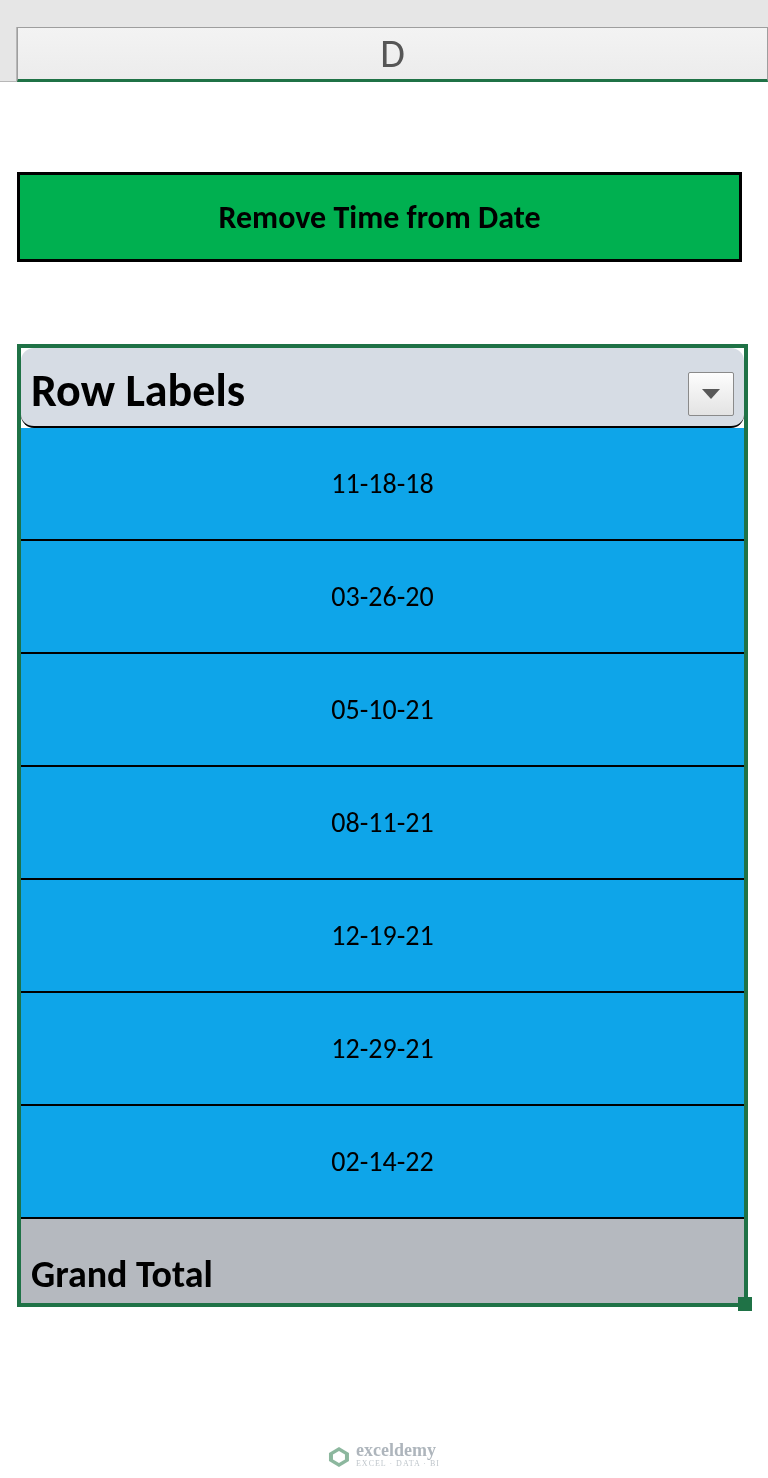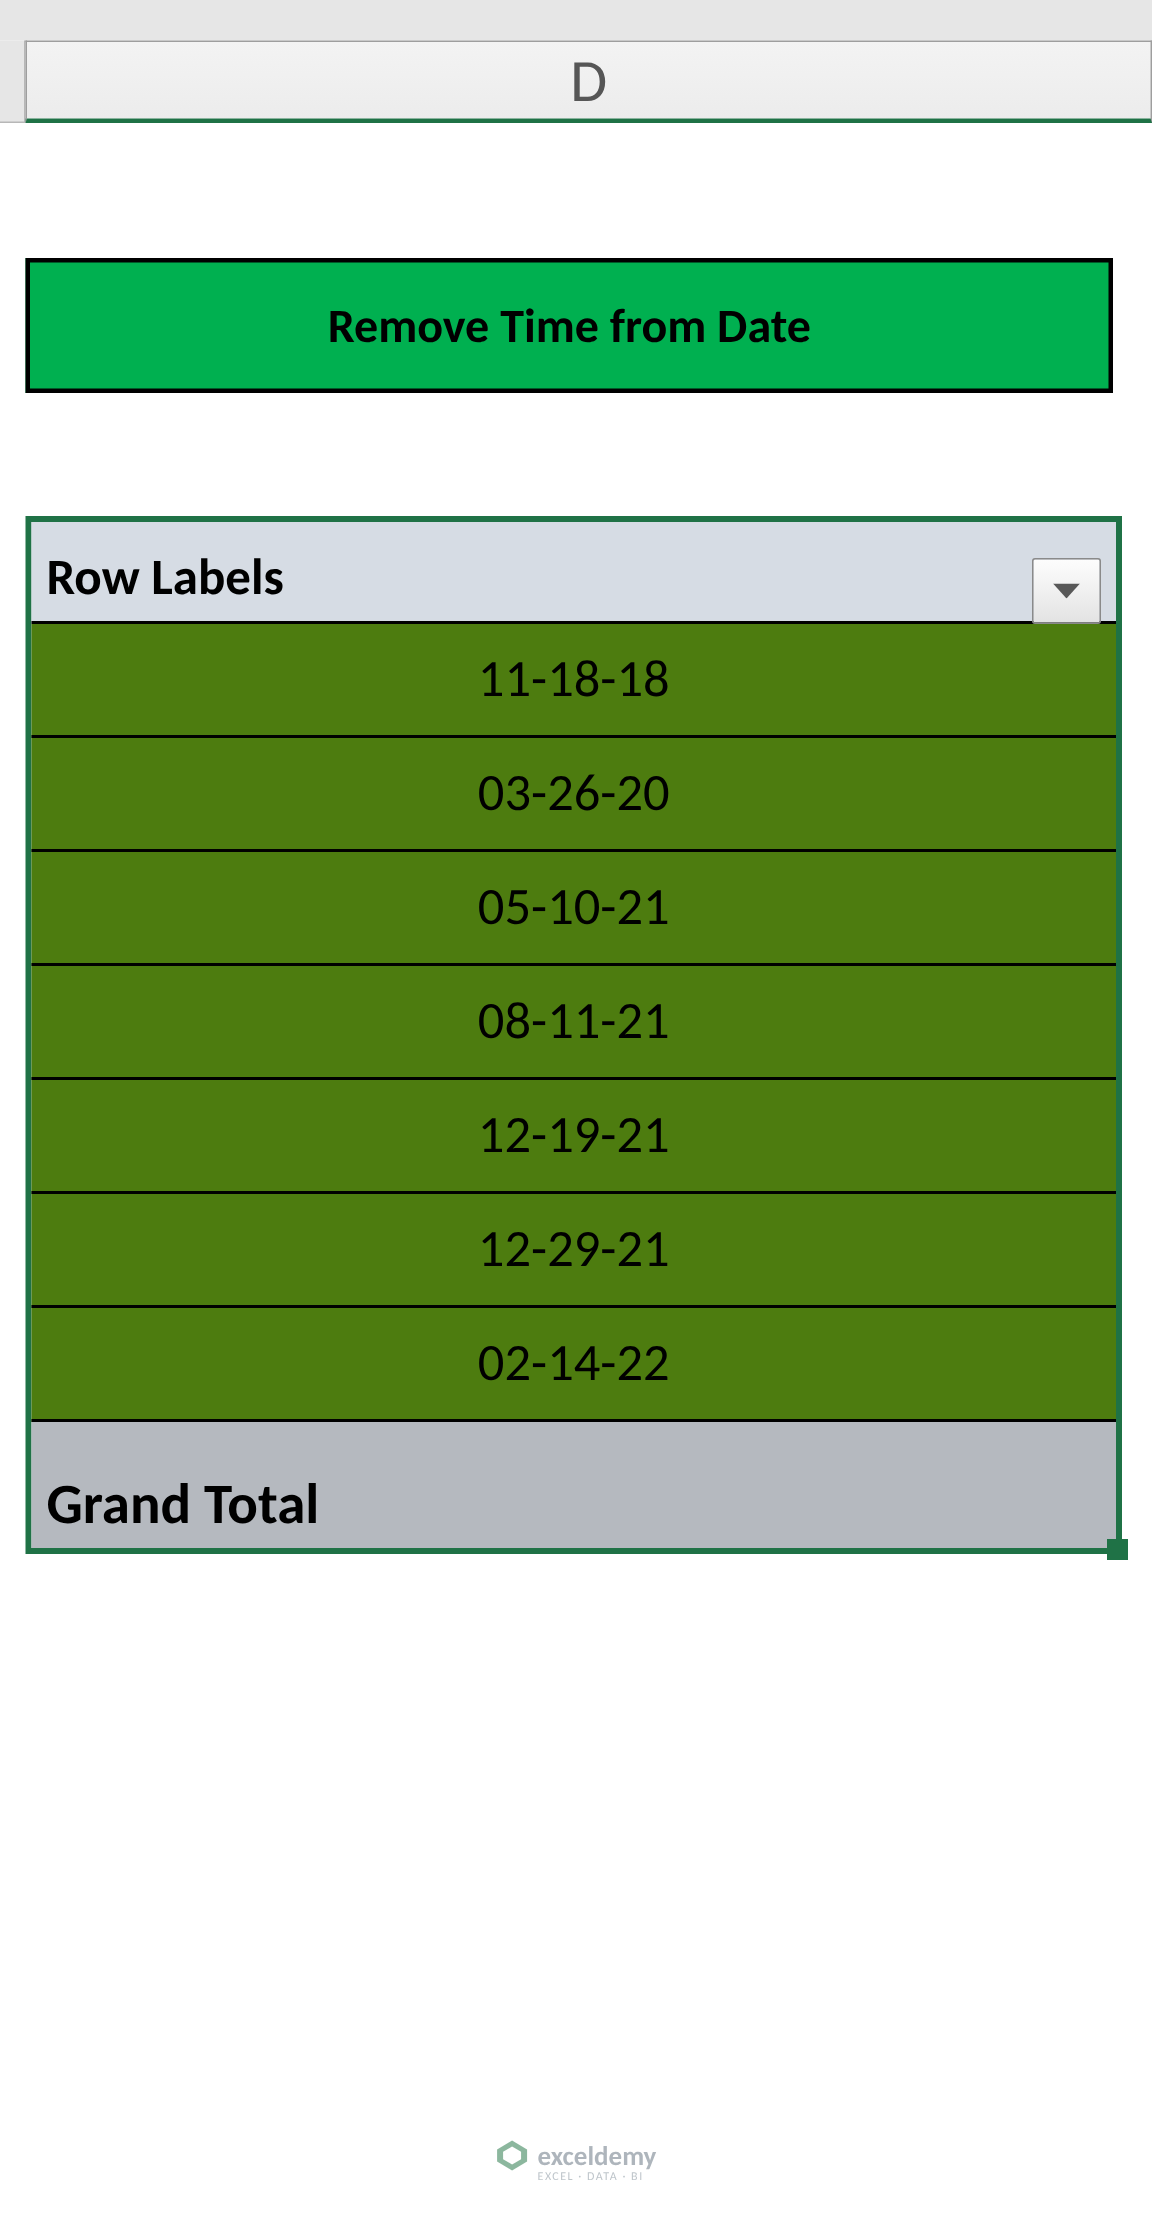--- a/index.html
+++ b/index.html
@@ -60,52 +60,53 @@
     color: #000;
     margin-bottom: 82px;
   }
   .pivot-wrap {
     position: relative;
     width: 731px;
     border: 4px solid #1f7246;
   }
   .pivot-header {
     position: relative;
-    height: 68px;
+    height: 80px;
     background: #d6dce4;
     border-bottom: 2px solid #000;
     display: flex;
     align-items: flex-end;
     padding: 0 18px 8px 10px;
-    font-size: 34px;
+    font-size: 46px;
     font-weight: 700;
     color: #000;
+    border-radius: 13px;
   }
   .filter-btn {
     position: absolute;
     right: 10px;
     top: 24px;
     width: 46px;
     height: 44px;
     background: linear-gradient(#fdfdfd,#e3e3e3);
     border: 1px solid #8a8a8a;
     border-radius: 2px;
     display: flex;
     align-items: center;
     justify-content: center;
   }
   .filter-btn svg { display: block; }
   .pivot-row {
-    height: 76px;
-    background: #4d7c0f;
+    height: 113px;
+    background: #0ea5e9;
     border-bottom: 2px solid #000;
     display: flex;
     align-items: center;
     justify-content: center;
-    font-size: 35px;
+    font-size: 28px;
     color: #000;
   }
   .pivot-total {
     height: 84px;
     background: #b5b9bf;
     display: flex;
     align-items: flex-end;
     padding: 0 0 6px 10px;
     font-size: 38px;
     font-weight: 700;
@@ -115,29 +116,30 @@
     position: absolute;
     right: -8px;
     bottom: -8px;
     width: 14px;
     height: 14px;
     background: #1f7246;
   }
   .watermark {
     position: absolute;
     left: 50%;
-    bottom: 22px;
+    bottom: 10px;
     transform: translateX(-50%);
     display: flex;
-    align-items: flex-start;
+    align-items: flex-end;
     gap: 6px;
     opacity: 0.55;
     font-size: 18px;
     color: #6c7a86;
     font-weight: 600;
+    font-family: Liberation Serif, serif;
   }
   .watermark-sub {
     font-size: 8px;
     letter-spacing: 1px;
     color: #8a96a0;
     font-weight: 400;
     display: block;
     margin-top: -2px;
   }
   .watermark svg { display: block; }

